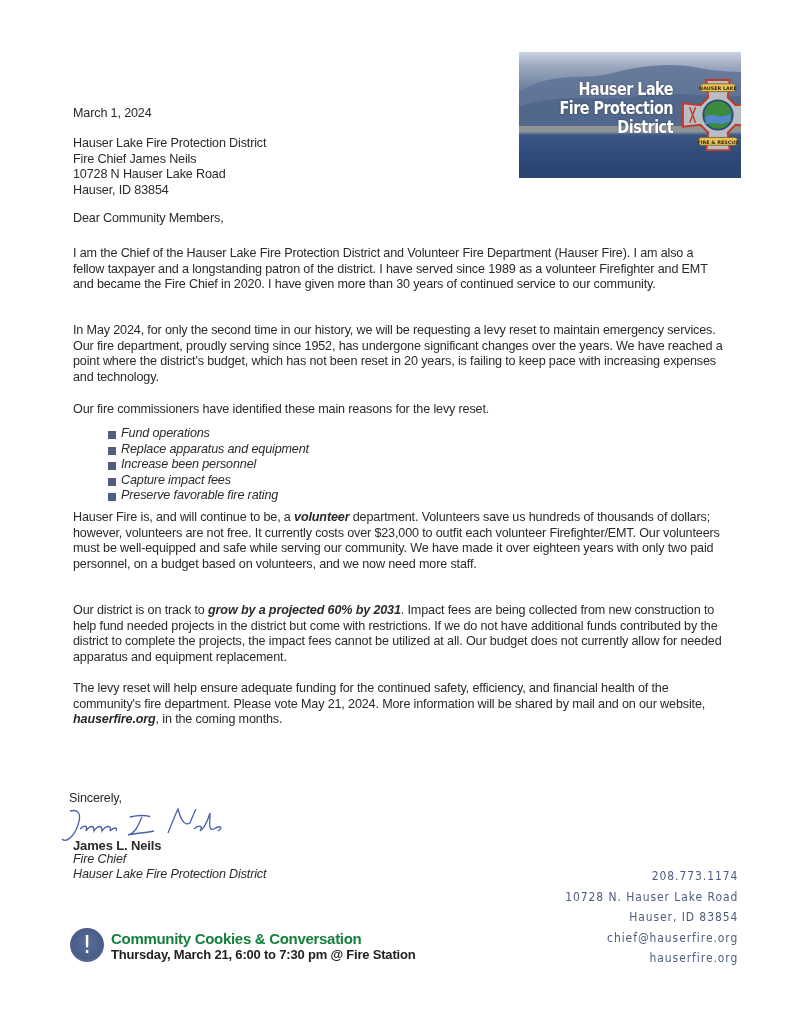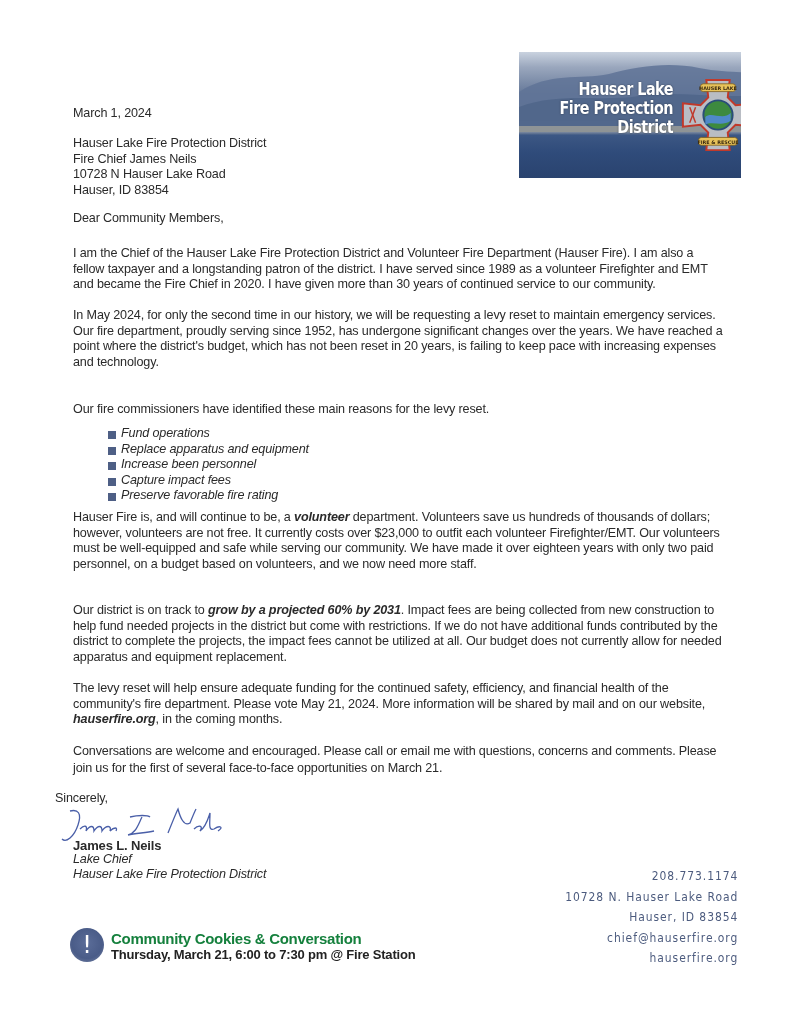--- a/index.html
+++ b/index.html
@@ -15,32 +15,32 @@
     .logo .mtn { position: absolute; left: 0; top: 10px; width: 248px; height: 70px; }
     .logo .title { position: absolute; left: 14px; top: 28px; width: 140px; text-align: right;
       font-family: "DejaVu Sans", sans-serif; font-weight: bold; color: #ffffff; font-size: 17.5px; line-height: 19px;
       letter-spacing: -0.6px; transform: scaleX(0.82); transform-origin: right top; text-shadow: 0 0 2px rgba(0,0,0,0.5); }
     .logo .badge { position: absolute; left: 160px; top: 24px; width: 78px; height: 78px; }
 
     .date { left: 73px; top: 106px; }
     .addr { left: 73px; top: 136px; }
     .greet { left: 73px; top: 211px; }
     .p1 { left: 73px; top: 246px; width: 650px; }
-    .p2 { left: 73px; top: 308px; width: 650px; }
+    .p2 { left: 73px; top: 323px; width: 650px; }
     .p3 { left: 73px; top: 402px; width: 650px; }
     .list { left: 100px; top: 418px; margin: 8px; padding: 0; list-style: none; }
     .list li { font-style: italic; position: relative; padding-left: 13px; }
     .list li .sq { position: absolute; left: 0; top: 5px; width: 8px; height: 8px; background: #4e5f85; }
     .p4 { left: 73px; top: 510px; width: 650px; }
     .p5 { left: 73px; top: 603px; width: 650px; }
     .p6 { left: 73px; top: 681px; width: 650px; }
     .p7 { left: 73px; top: 743px; width: 650px; line-height: 17px; }
     .b-it { font-weight: bold; font-style: italic; text-align: right; }
 
-    .sinc { left: 55px; top: 791px; text-align: right; }
+    .sinc { left: 69px; top: 791px; text-align: right; }
     .sig { left: 58px; top: 803px; width: 170px; height: 46px; }
     .signame { left: 73px; top: 838px; font-weight: bold; font-size: 13px; }
     .sigtitle { left: 73px; top: 852px; font-style: italic; }
     .sigorg { left: 73px; top: 867px; font-style: italic; }
 
     .contact { right: 52px; top: 866px; text-align: right; color: #4c5b7e;
       font-family: "DejaVu Sans", sans-serif; font-size: 12.5px; line-height: 20.5px; letter-spacing: 1.1px;
       transform: scaleX(0.86); transform-origin: right top; }
 
     .alert-icon { left: 70px; top: 928px; width: 34px; height: 34px; border-radius: 50%;
@@ -100,30 +100,29 @@
     <li><span class="sq"></span><span>Capture impact fees</span></li>
     <li><span class="sq"></span><span>Preserve favorable fire rating</span></li>
   </ul>
 
   <p class="abs txt p4" style="margin:0"><span>Hauser Fire is, and will continue to be, a </span><span class="b-it">volunteer</span><span> department. Volunteers save us hundreds of thousands of dollars; however, volunteers are not free. It currently costs over $23,000 to outfit each volunteer Firefighter/EMT. Our volunteers must be well-equipped and safe while serving our community. We have made it over eighteen years with only two paid personnel, on a budget based on volunteers, and we now need more staff.</span></p>
 
   <p class="abs txt p5" style="margin:0"><span>Our district is on track to </span><span class="b-it">grow by a projected 60% by 2031</span><span>.  Impact fees are being collected from new construction to help fund needed projects in the district but come with restrictions. If we do not have additional funds contributed by the district to complete the projects, the impact fees cannot be utilized at all. Our budget does not currently allow for needed apparatus and equipment replacement.</span></p>
 
   <p class="abs txt p6" style="margin:0"><span>The levy reset will help ensure adequate funding for the continued safety, efficiency, and financial health of the community's fire department. Please vote May 21, 2024. More information will be shared by mail and on our website, </span><span class="b-it">hauserfire.org</span><span>, in the coming months.</span></p>
 
-  <p class="abs txt p7" style="margin:0">Conversations are welcome and encouraged. Please call or email me with questions, concerns and comments. Please join us for the first of several face-to-face opportunities on March 21.</p>
 
   <div class="abs txt sinc">Sincerely,</div>
   <svg class="abs sig" viewBox="0 0 170 46">
     <path d="M12,8 C20,6 24,10 20,22 C16,34 8,40 4,36 M22,26 C26,22 30,22 28,28 C32,22 36,22 36,28 C40,22 44,22 44,28 C48,22 54,22 52,28 C56,24 60,24 58,28" fill="none" stroke="#4a5fa8" stroke-width="1.3"></path>
     <path d="M72,14 C80,12 90,12 92,14 M84,14 C80,22 78,30 70,32 C78,30 88,30 96,28" fill="none" stroke="#4a5fa8" stroke-width="1.3"></path>
     <path d="M110,30 C114,20 118,10 120,6 C122,14 126,24 132,20 C136,10 138,6 138,6 M136,26 C140,22 146,22 142,28 C148,24 150,16 152,10 C152,20 150,28 156,26 C162,22 166,24 160,28" fill="none" stroke="#4a5fa8" stroke-width="1.3"></path>
   </svg>
   <div class="abs txt signame">James L. Neils</div>
-  <div class="abs txt sigtitle">Lake Chief</div>
+  <div class="abs txt sigtitle">Fire Chief</div>
   <div class="abs txt sigorg">Hauser Lake Fire Protection District</div>
 
   <div class="abs contact">
     <div>208.773.1174</div>
     <div>10728 N. Hauser Lake Road</div>
     <div>Hauser, ID 83854</div>
     <div>chief@hauserfire.org</div>
     <div>hauserfire.org</div>
   </div>
 

